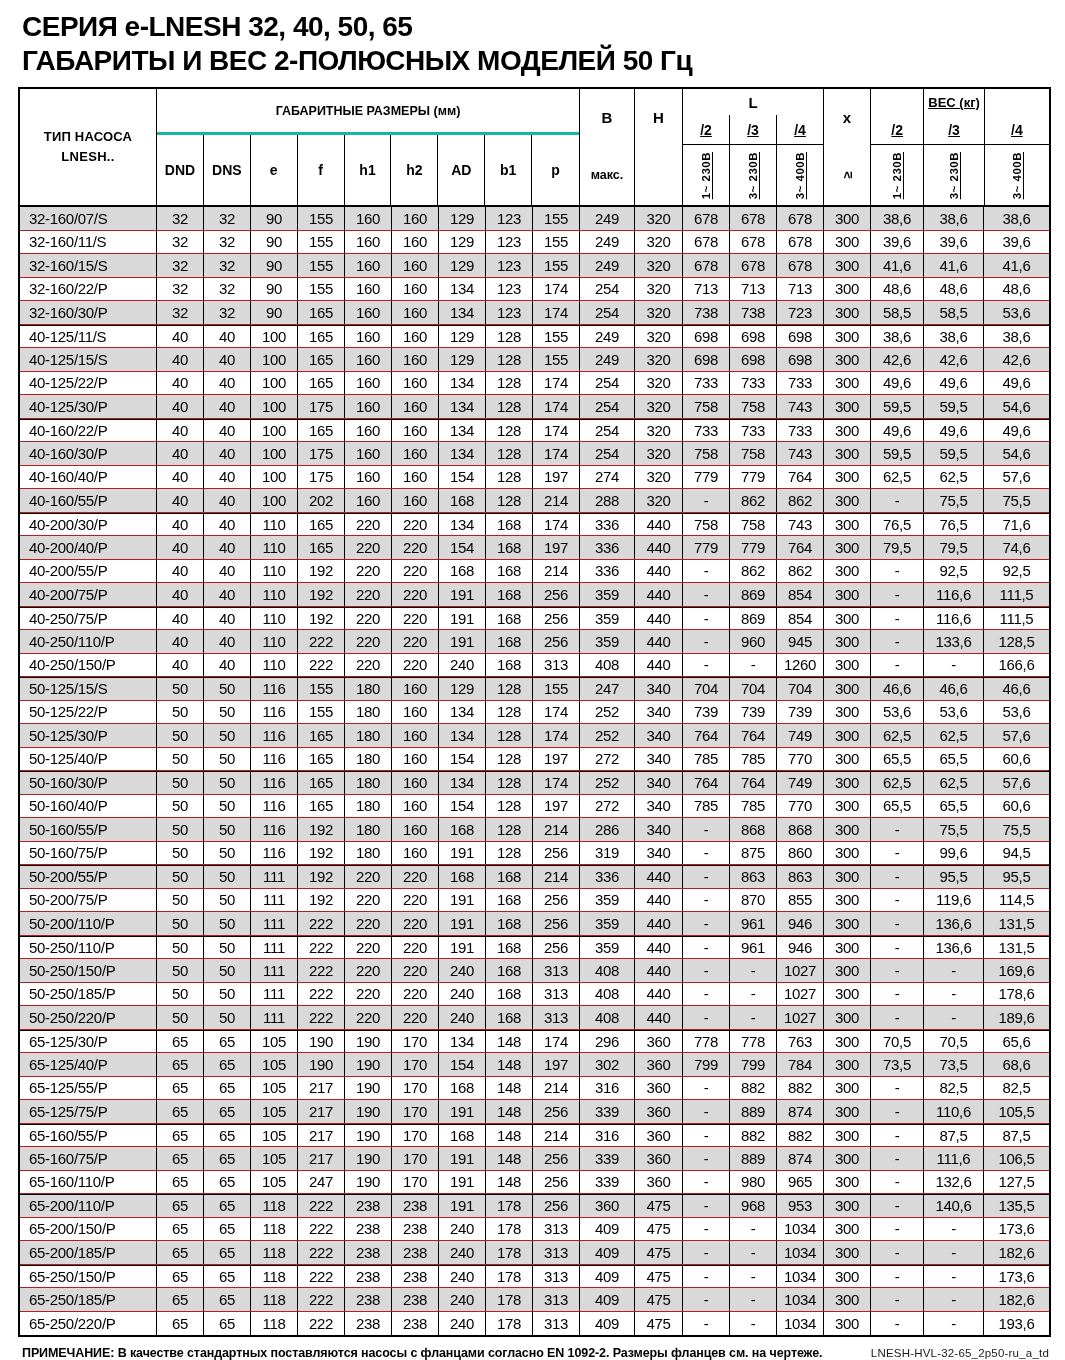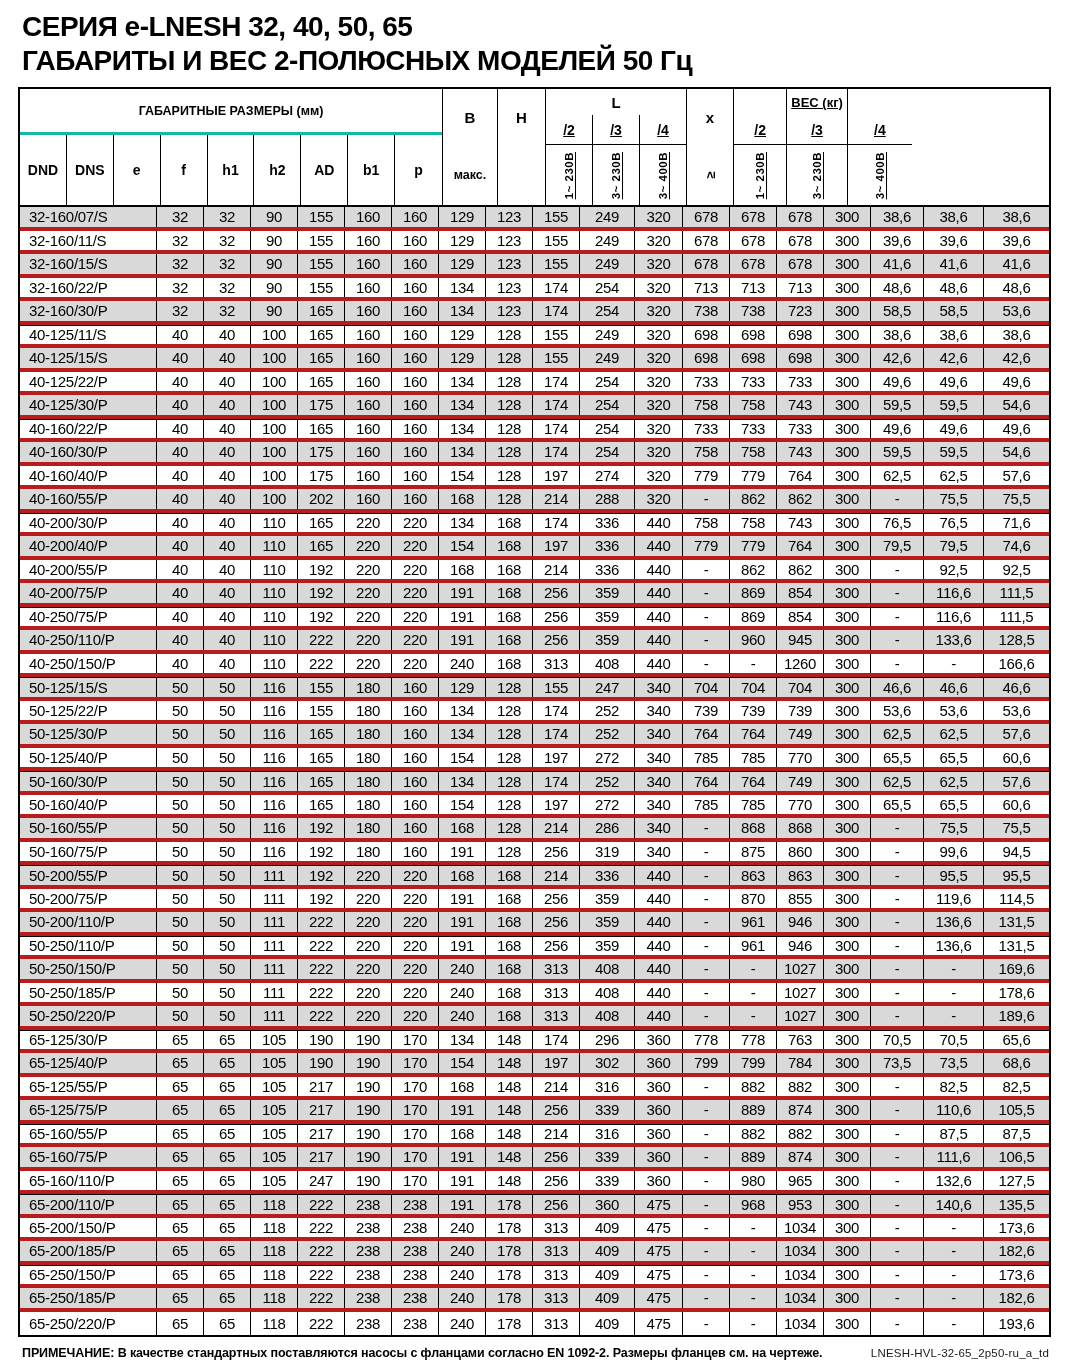--- a/index.html
+++ b/index.html
@@ -56,21 +56,21 @@
   .vtext{
     writing-mode:vertical-rl;transform:rotate(180deg);
     font-size:11.5px;font-weight:bold;letter-spacing:0.5px;white-space:nowrap;
   }
   .w-grp-head{height:26px;font-size:13px;font-weight:bold;}
   .wsub-head{height:26px;}
   .weight-group .subcol .wsub-head{border-bottom:none;}
 
   
   .tbody{}
-  .row{display:flex;height:23.5px;box-sizing:border-box;border-bottom:4px solid #b91c1c;}
+  .row{display:flex;height:23.5px;box-sizing:border-box;border-bottom:1px solid #b91c1c;}
   .row:last-child{border-bottom:none;}
   .row.group-start{border-top:1.5px solid #000;}
   .row:nth-child(odd){background:var(--row-shade,#d9d9d9);}
   .cell{
     display:flex;align-items:center;justify-content:center;
     border-right:1px solid #000;font-size:15px;letter-spacing:-0.3px;
     overflow:hidden;white-space:nowrap;
   }
   .row .cell:last-child{border-right:none;}
   .cell.model{justify-content:flex-start;padding-left:9px;font-size:15px;}
@@ -90,20 +90,26 @@
 
   <div class="title-block">
     <div class="title-line">СЕРИЯ e-LNESH 32, 40, 50, 65</div>
     <div class="title-line">ГАБАРИТЫ И ВЕС 2-ПОЛЮСНЫХ МОДЕЛЕЙ 50 Гц</div>
   </div>
 
   <div class="dtable">
 
     <div class="thead">
 
+      <div class="hcol w-type br">
+        <div class="hcell type-cell">
+          <span class="t1">ТИП НАСОСА</span>
+          <span class="t2">LNESH..</span>
+        </div>
+      </div>
 
       <div class="hcol dims-group br">
         <div class="hcell dims-head">ГАБАРИТНЫЕ РАЗМЕРЫ (мм)</div>
         <div class="dims-labels">
           <div class="hcell dim-label w-dim br">DND</div>
           <div class="hcell dim-label w-dim br">DNS</div>
           <div class="hcell dim-label w-dim br">e</div>
           <div class="hcell dim-label w-dim br">f</div>
           <div class="hcell dim-label w-dim br">h1</div>
           <div class="hcell dim-label w-dim br">h2</div>

